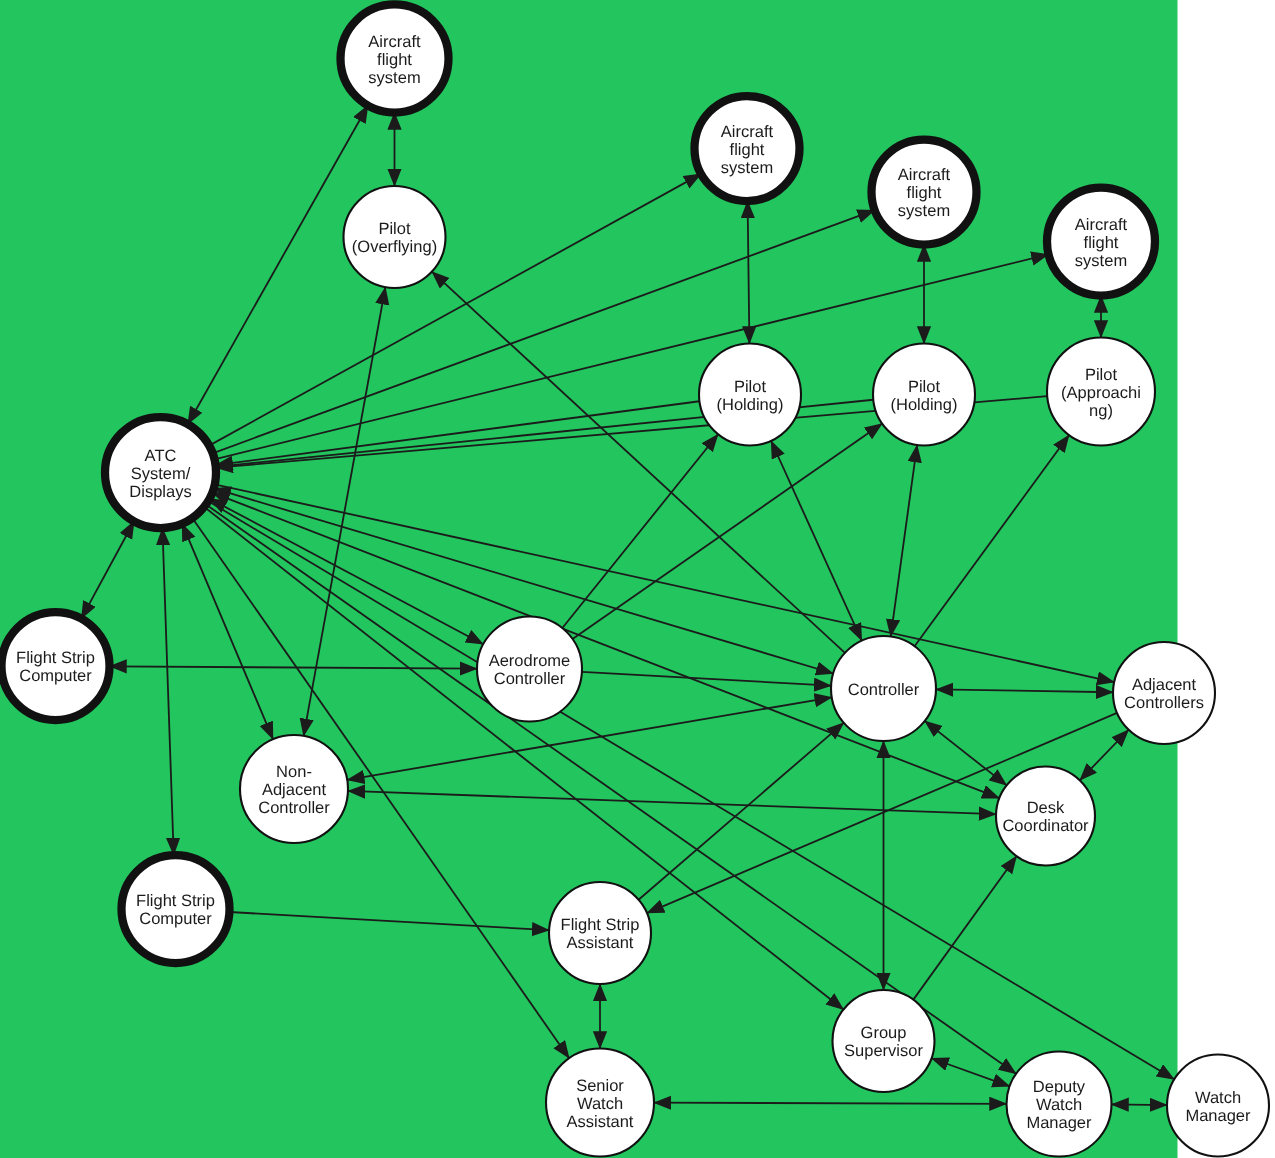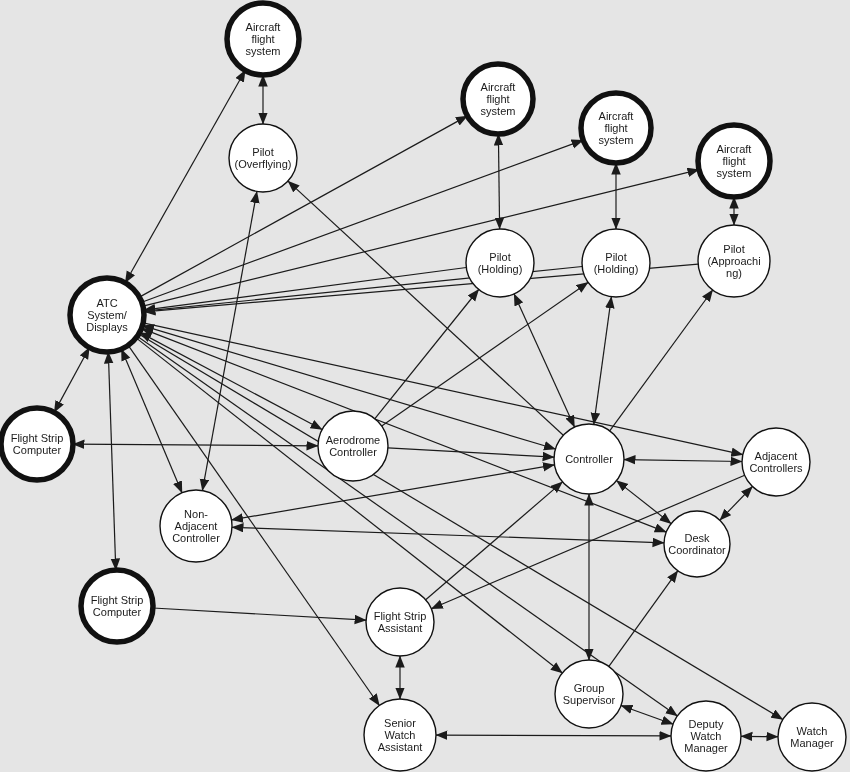--- a/index.html
+++ b/index.html
@@ -1,18 +1,18 @@
 <!DOCTYPE html>
 <html><head>
 <meta charset="utf-8">
 <style>
   html, body { margin: 0; padding: 0; background: #ffffff; }
   .figure {
-    width: 850px; height: 772px;
-    background: #e5e5e5;
+    width: 785px; height: 772px;
+    background: #22c55e;
     position: relative;
     font-family: "Liberation Sans", sans-serif;
   }
   svg { display: block; }
   .edge-line { stroke: #1b1b1b; fill: none; }
   .node-circle { fill: #ffffff; stroke: #111111; }
   .node-label {
     font-family: "Liberation Sans", sans-serif;
     fill: #1b1b1b;
     text-anchor: middle;

